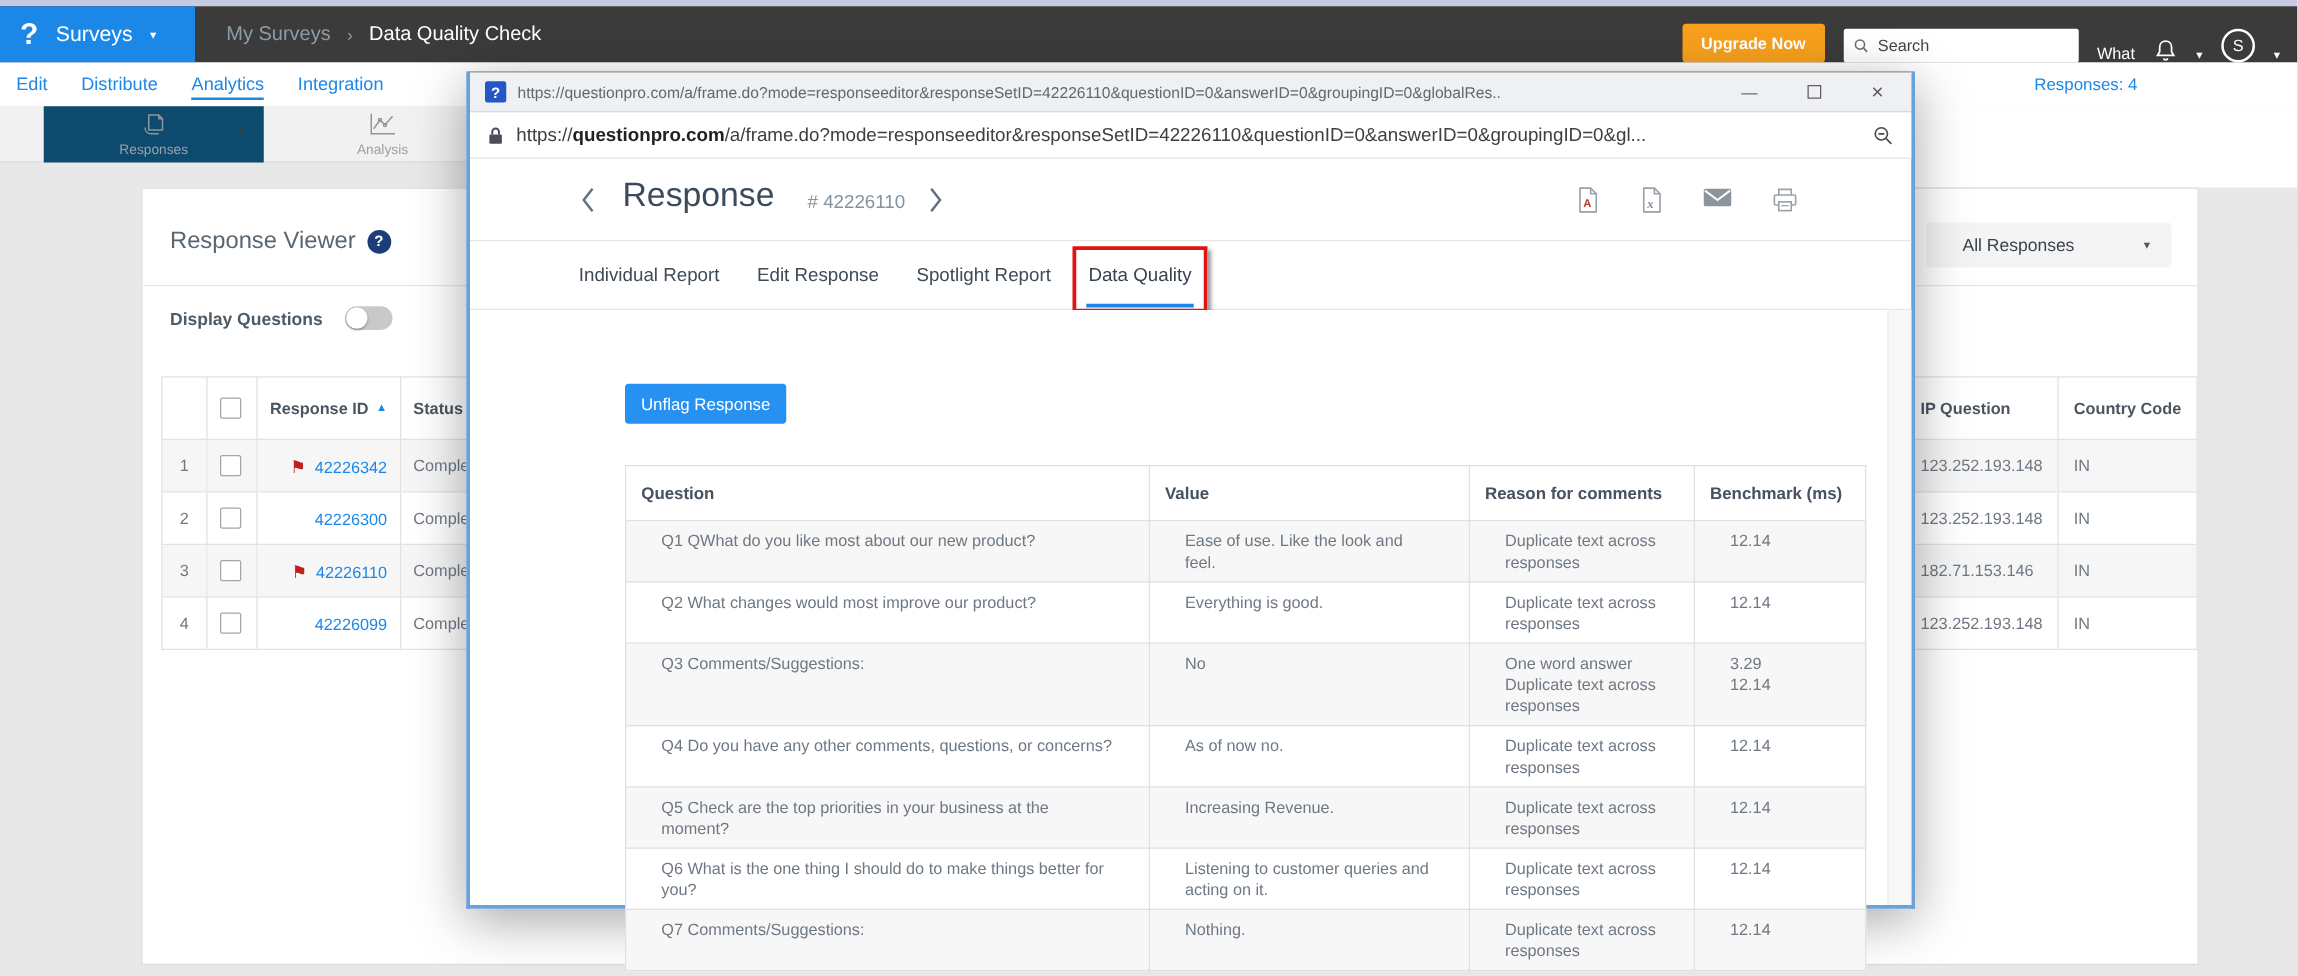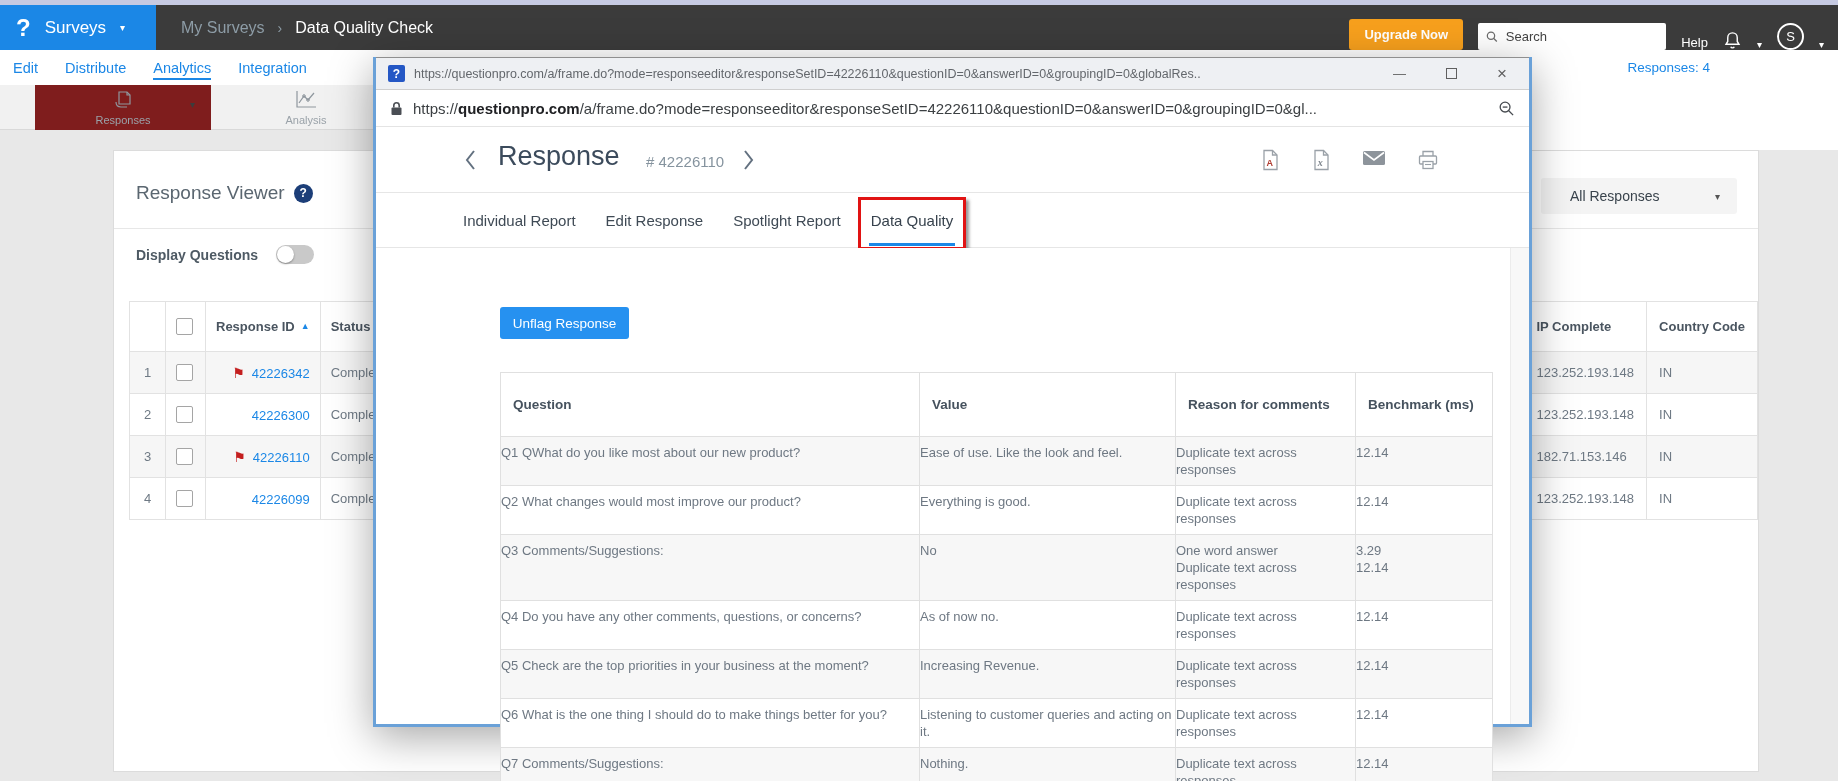--- a/index.html
+++ b/index.html
@@ -37,21 +37,21 @@
   
   .navrow{position:absolute;top:50px;left:0;width:100%;height:35px;background:#fff;}
   .nav-tabs{position:absolute;left:13px;top:0;height:35px;display:flex;gap:27px;align-items:center;font-size:14.5px;}
   .nav-tab{color:#1b87e6;cursor:pointer;padding:4px 0;}
   .nav-tab.active{border-bottom:2px solid #1b87e6;padding-bottom:2px;}
   .responses-count{position:absolute;right:128px;top:10px;color:#1b87e6;font-size:13.5px;}
 
   
   .toolbar{position:absolute;top:85px;left:0;width:460px;height:45px;background:#f1f1f1;border-bottom:1px solid #d9d9d9;}
   .tool-sec{position:absolute;top:0;height:45px;cursor:pointer;}
-  .sec-responses{left:35px;width:176px;background:#7f1d1d;text-decoration:underline;}
+  .sec-responses{left:35px;width:176px;background:#0c4a6e;text-decoration:underline;}
   .sec-analysis{left:211px;width:190px;}
   .tool-icon{position:absolute;left:50%;transform:translateX(-50%);top:4px;}
   .tool-label{position:absolute;bottom:4px;width:100%;text-align:center;font-size:11px;color:#9aa2a9;}
   .tool-caret{position:absolute;right:16px;top:14px;font-size:10px;color:#3c3c3c;}
   .tool-caret::after{content:"▾";}
   .white-patch{position:absolute;left:1530px;top:85px;width:308px;height:65px;background:#fff;}
 
   
   .card{position:absolute;left:113px;top:150px;width:1646px;height:622px;background:#fff;border:1px solid #dcdcdc;}
   .card-title{position:absolute;left:22px;top:31px;font-size:19px;color:#5a6670;display:flex;gap:9px;align-items:center;}
@@ -126,22 +126,22 @@
   .m-body{position:relative;height:476px;background:#fff;}
   .m-scrollstrip{position:absolute;right:0;top:0;width:19px;height:100%;background:#f8f8f8;border-left:1px solid #ececec;}
   .unflag{position:absolute;left:124px;top:59px;width:129px;height:32px;background:#2691f0;border:none;border-radius:3px;
           color:#fff;font-size:13.5px;font-weight:500;cursor:pointer;font-family:inherit;}
   .score-box{position:absolute;left:813px;top:45px;width:216px;height:50px;border:4px solid #df1212;background:#fff;
              box-shadow:4px 4px 3px rgba(80,80,80,.5);display:flex;align-items:center;justify-content:center;gap:6px;}
   .score-label{font-size:15px;font-weight:700;color:#32404d;}
   .score-value{font-size:14px;color:#7b8a97;}
   .dq-table{position:absolute;left:124px;top:124px;border-collapse:collapse;table-layout:fixed;background:#fff;}
   .dq-table th,.dq-table td{border:1px solid #e0e0e0;text-align:left;}
-  .dq-table th{font-size:13.5px;color:#46525e;font-weight:700;padding:24px 12px;vertical-align:middle;background:#fff;}
-  .dq-table td{font-size:13px;color:#6e7883;padding:7px 0;vertical-align:top;line-height:17px;}
+  .dq-table th{font-size:13.5px;color:#46525e;font-weight:700;padding:14px 12px;vertical-align:middle;background:#fff;}
+  .dq-table td{font-size:13px;color:#6e7883;padding:7px 28px;vertical-align:top;line-height:17px;}
   .dq-table tbody tr:nth-child(odd){background:#f7f7f7;}
   .colq-q{width:419px;} .colq-v{width:256px;} .colq-r{width:180px;} .colq-b{width:137px;}
 </style>
 </head>
 <body>
 
 <div class="screen">
   <div class="top-strip"></div>
 
   <header class="topbar">
@@ -157,21 +157,21 @@
     </nav>
     <div class="top-right">
       <button class="upgrade">Upgrade Now</button>
       <div class="search-box">
         <svg width="13" height="13" viewBox="0 0 14 14">
           <circle cx="6" cy="6" r="4.4" fill="none" stroke="#6d6d6d" stroke-width="1.5"></circle>
           <line x1="9.4" y1="9.4" x2="13" y2="13" stroke="#6d6d6d" stroke-width="1.5"></line>
         </svg>
         <input placeholder="Search" style="">
       </div>
-      <span class="help">Help</span>
+      <span class="help">What</span>
       <span class="bell">
         <svg width="19" height="19" viewBox="0 0 20 20">
           <path d="M10 2 c3 0 5 2.2 5 5 v4 l1.8 3 H3.2 L5 11 V7 c0-2.8 2-5 5-5 z" fill="none" stroke="#ffffff" stroke-width="1.5"></path>
           <path d="M8.2 16.5 a1.9 1.9 0 0 0 3.6 0" fill="none" stroke="#ffffff" stroke-width="1.5"></path>
         </svg>
       </span>
       <span class="caret"></span>
       <span class="avatar">S</span>
       <span class="caret"></span>
     </div>
@@ -262,21 +262,21 @@
           <td class="cell-id"><span class="flag"></span><a class="id-link">42226099</a></td>
           <td>Complete</td>
         </tr>
       </tbody>
     </table>
 
     <table class="right-frag">
       <thead>
         <tr>
           <th class="colr-a cell-pa">5</th>
-          <th class="colr-ip">IP Complete</th>
+          <th class="colr-ip">IP Question</th>
           <th class="colr-cc">Country Code</th>
         </tr>
       </thead>
       <tbody>
         <tr>
           <td></td>
             <td>123.252.193.148</td>
             <td>IN</td>
         </tr>
         <tr>

